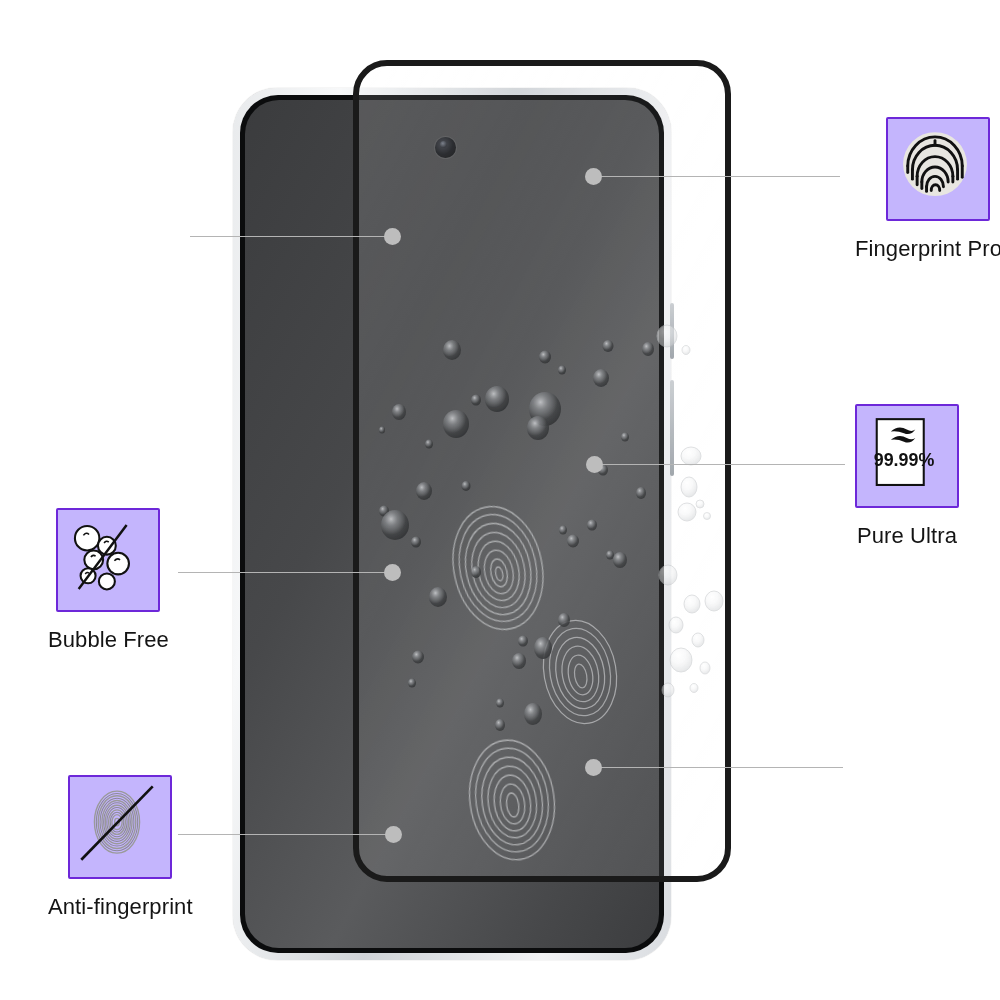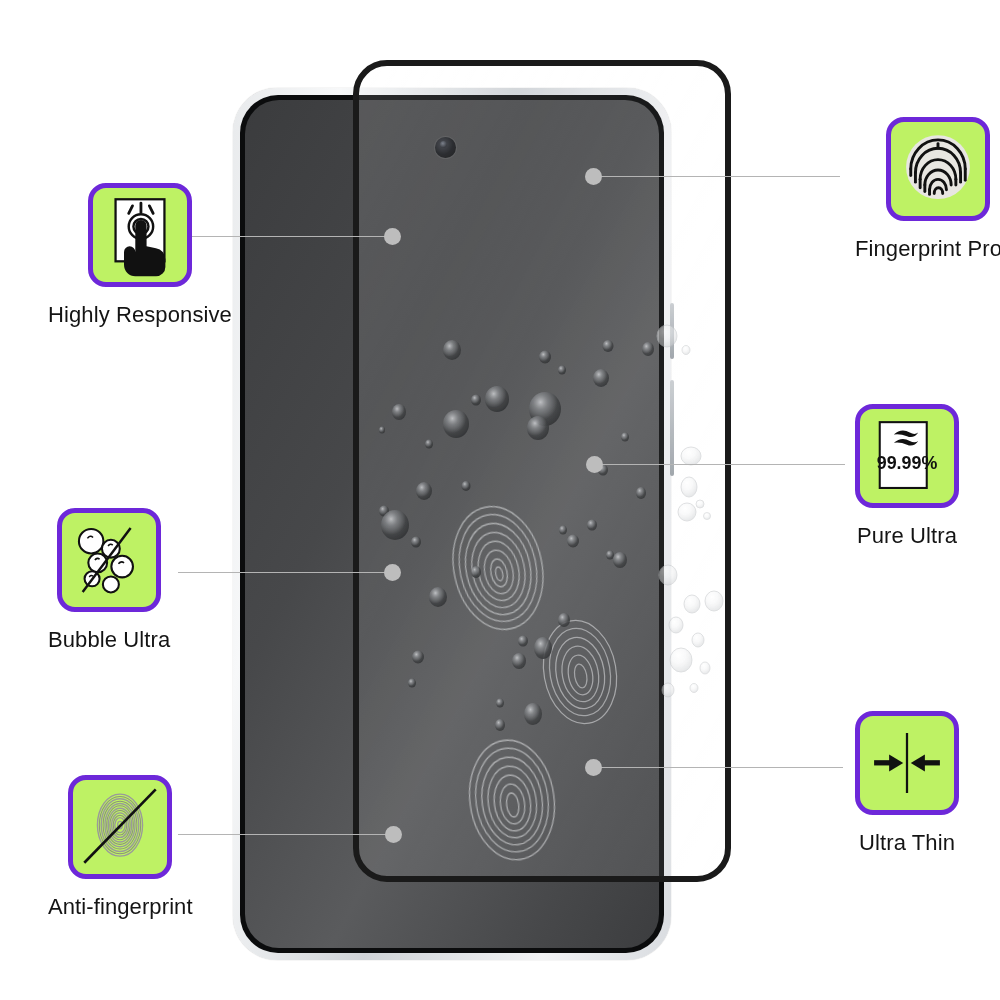--- a/index.html
+++ b/index.html
@@ -13,23 +13,23 @@
   .stage{position:absolute;inset:0;width:1000px;height:1000px;}
 
   
   .callout-line{position:absolute;height:1px;background:#b4b4b4;}
   .callout-dot{position:absolute;width:17px;height:17px;border-radius:50%;background:#bdbdbd;}
 
   
   .feature{position:absolute;display:flex;flex-direction:column;align-items:center;}
   .icon-box{
     width:104px;height:104px;
-    border:5px solid #6d28d9;
-    border-radius:18px;
-    background:#bef264;
+    border:2px solid #6d28d9;
+    border-radius:2px;
+    background:#c4b5fd;
     position:relative;
     box-sizing:border-box;
     overflow:hidden;
   }
   .feature-label{
     margin-top:15px;
     font-size:22px;
     color:#141414;
     white-space:nowrap;
     letter-spacing:0.1px;
@@ -232,36 +232,20 @@
 
   <div class="callout-line" style="left:593px;top:176px;width:247px;"></div>
   <div class="callout-dot" style="left:585px;top:168px;"></div>
 
   <div class="callout-line" style="left:594px;top:464px;width:251px;"></div>
   <div class="callout-dot" style="left:586px;top:456px;"></div>
 
   <div class="callout-line" style="left:593px;top:767px;width:250px;"></div>
   <div class="callout-dot" style="left:585px;top:759px;"></div>
 
-  <div class="feature" style="left:48px;top:183px;">
-    <div class="icon-box">
-      <svg viewBox="0 0 100 100" width="94" height="94" xmlns="http://www.w3.org/2000/svg">
-        <rect x="24" y="12" width="52" height="66" fill="#fff" stroke="#111" stroke-width="2.4"></rect>
-        <g stroke="#111" stroke-width="3" stroke-linecap="round">
-          <line x1="42" y1="19" x2="38" y2="27"></line>
-          <line x1="51" y1="16" x2="51" y2="26"></line>
-          <line x1="60" y1="19" x2="64" y2="27"></line>
-        </g>
-        <circle cx="51" cy="41" r="13" fill="none" stroke="#111" stroke-width="2.6"></circle>
-        <circle cx="51" cy="41" r="8" fill="none" stroke="#111" stroke-width="2.6"></circle>
-        <path d="M45 40 a6 6 0 0 1 12 0 v22 l10 2 a12 12 0 0 1 10 12 v8 a10 10 0 0 1 -10 10 h-22 a12 12 0 0 1 -12 -12 v-14 a6 6 0 0 1 12 0 z" fill="#111"></path>
-      </svg>
-    </div>
-    <div class="feature-label">Highly Responsive</div>
-  </div>
 
   <div class="feature" style="left:48px;top:508px;">
     <div class="icon-box">
       <svg viewBox="0 0 100 100" width="94" height="94" xmlns="http://www.w3.org/2000/svg">
         <g fill="#fff" stroke="#111" stroke-width="2.2">
           <circle cx="31" cy="30" r="13"></circle>
           <circle cx="52" cy="38" r="9.5"></circle>
           <circle cx="38" cy="53" r="10"></circle>
           <circle cx="64" cy="57" r="11.5"></circle>
           <circle cx="32" cy="70" r="8"></circle>
@@ -270,21 +254,21 @@
         <g fill="none" stroke="#111" stroke-width="1.7">
           <path d="M27 27 q3 -4 6 -1"></path>
           <path d="M49 35 q2.5 -3 5 -.8"></path>
           <path d="M35 50 q2.5 -3 5 -.8"></path>
           <path d="M60 54 q3 -3.5 6 -1"></path>
           <path d="M29 68 q2 -2.5 4 -.7"></path>
         </g>
         <line x1="73" y1="16" x2="22" y2="84" stroke="#111" stroke-width="2.6"></line>
       </svg>
     </div>
-    <div class="feature-label">Bubble Ultra</div>
+    <div class="feature-label">Bubble Free</div>
   </div>
 
   <div class="feature" style="left:48px;top:775px;justify-content:center;">
     <div class="icon-box">
       <svg viewBox="0 0 100 100" width="94" height="94" xmlns="http://www.w3.org/2000/svg">
         <g transform="translate(50,48)" fill="none" stroke="#9a9a9a" stroke-width="1.5">
           <ellipse rx="24" ry="33"></ellipse>
           <ellipse rx="20" ry="28"></ellipse>
           <ellipse rx="16" ry="23"></ellipse>
           <ellipse rx="12.5" ry="18"></ellipse>
@@ -340,28 +324,14 @@
         <g fill="#111">
           <path d="M36 27 q8 -7 17 -2 q5 3 9 0 q-5 7 -12 4 q-7 -3 -14 -2 z"></path>
           <path d="M36 36 q8 -7 17 -2 q5 3 9 0 q-5 7 -12 4 q-7 -3 -14 -2 z"></path>
         </g>
         <text x="50" y="64" font-family="'Liberation Sans',sans-serif" font-size="19" font-weight="bold" text-anchor="middle" fill="#111">99.99%</text>
       </svg>
     </div>
     <div class="feature-label">Pure Ultra</div>
   </div>
 
-  <div class="feature" style="left:855px;top:711px;">
-    <div class="icon-box">
-      <svg viewBox="0 0 100 100" width="94" height="94" xmlns="http://www.w3.org/2000/svg">
-        <line x1="50" y1="18" x2="50" y2="82" stroke="#111" stroke-width="2.4"></line>
-        <g fill="#111">
-          <rect x="15" y="47" width="25" height="5.6"></rect>
-          <polygon points="46,50 31,41 31,59"></polygon>
-          <rect x="60" y="47" width="25" height="5.6"></rect>
-          <polygon points="54,50 69,41 69,59"></polygon>
-        </g>
-      </svg>
-    </div>
-    <div class="feature-label">Ultra Thin</div>
-  </div>
 
 </div>
 
 </body></html>

